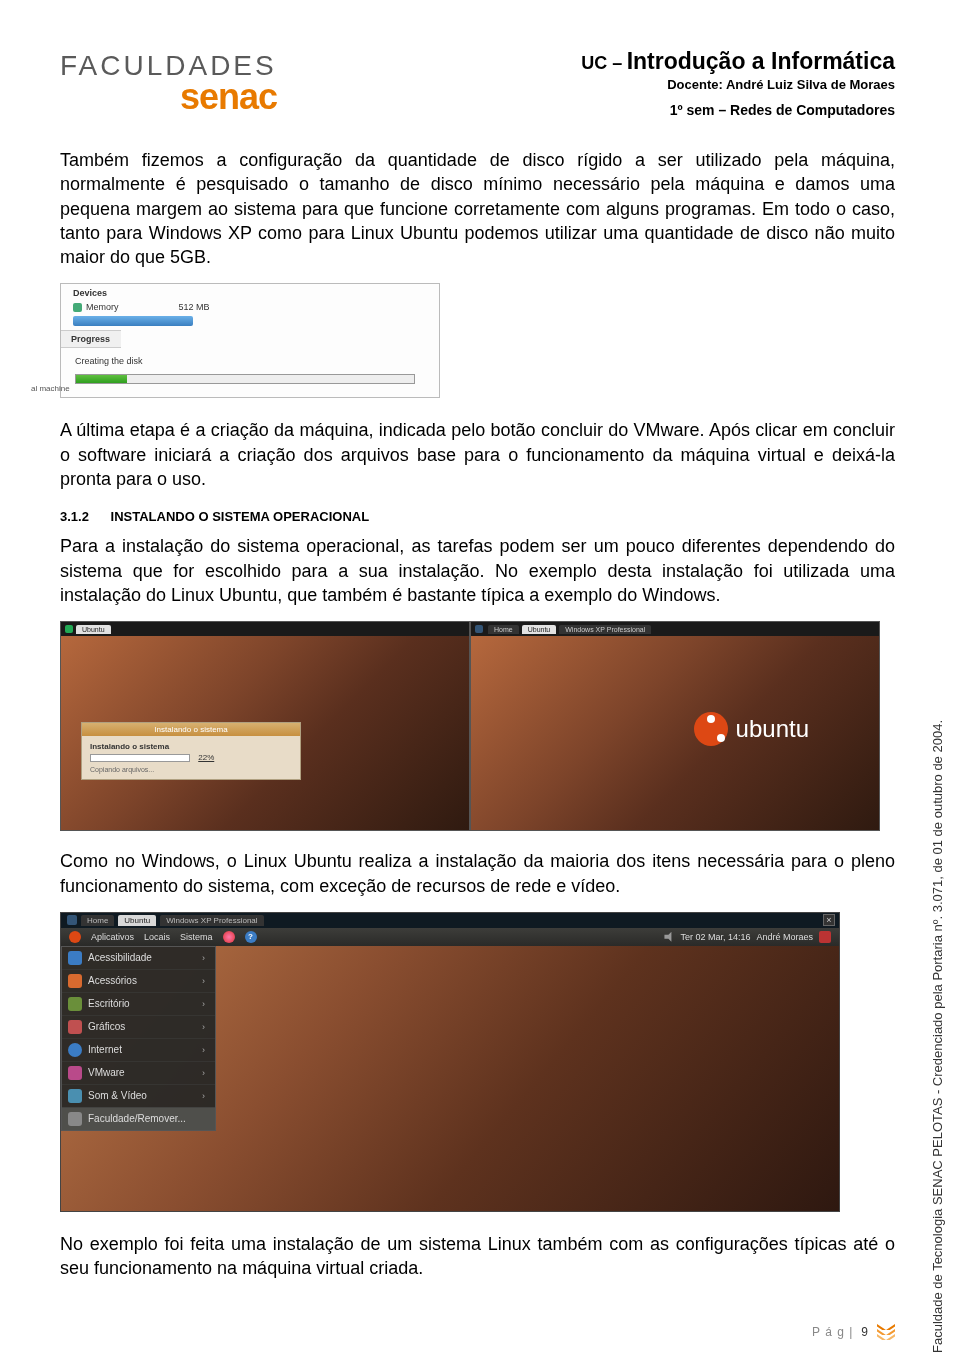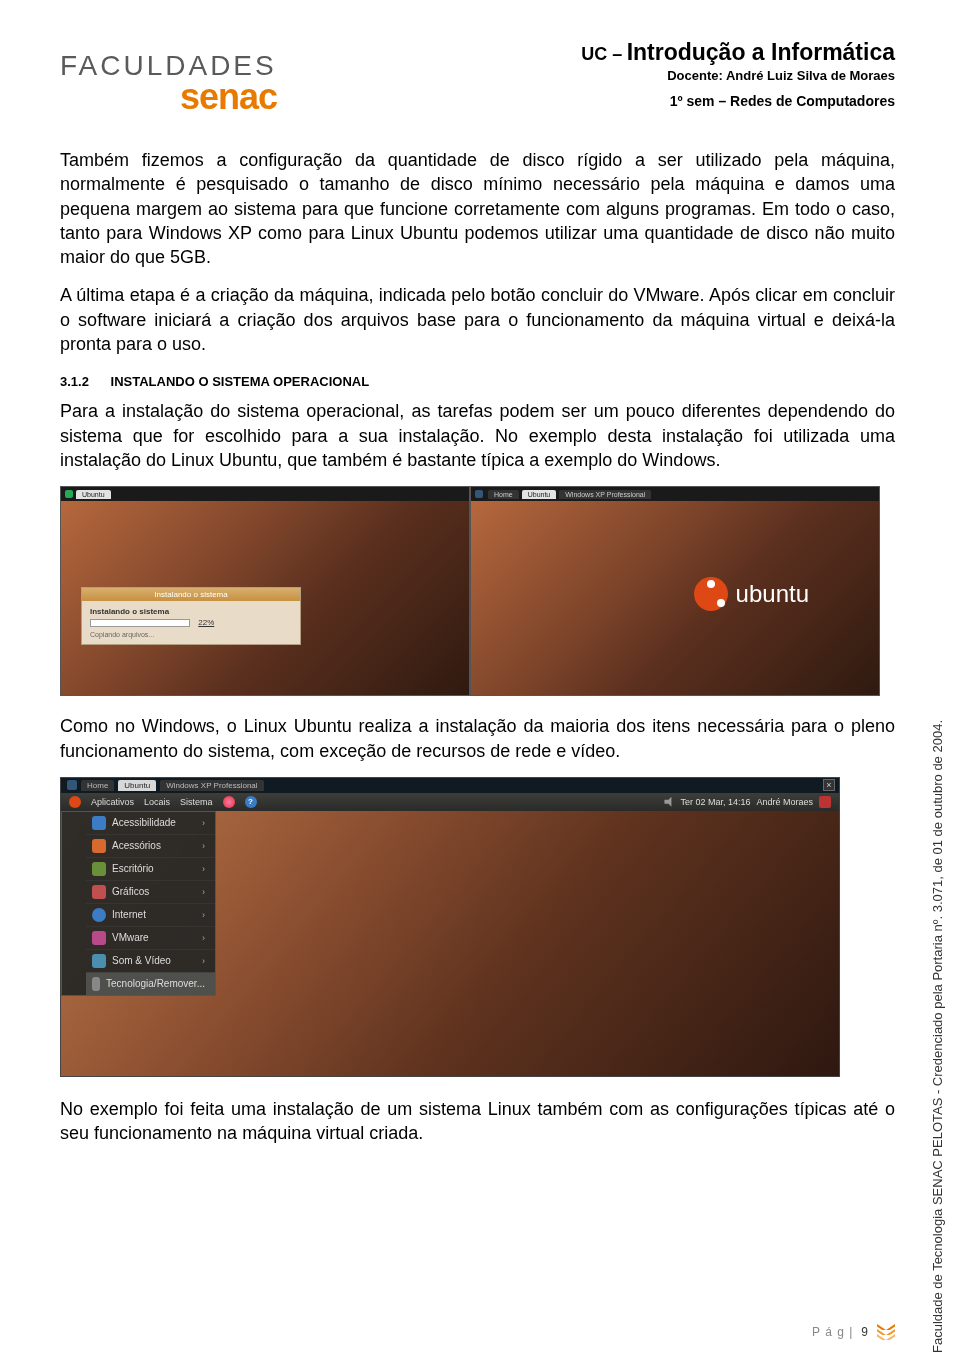--- a/index.html
+++ b/index.html
@@ -12,21 +12,21 @@
     color: #000;
   }
   .page {
     padding: 30px 65px 60px 60px;
     position: relative;
     min-height: 1369px;
   }
   .header {
     display: flex;
     justify-content: space-between;
-    align-items: center;
+    align-items: flex-end;
     margin-bottom: 30px;
   }
   .logo-block {
     display: flex;
     flex-direction: column;
     align-items: flex-start;
     padding-top: 20px;
   }
   .logo-faculdades {
     font-family: "Arial Narrow", Arial, sans-serif;
@@ -220,21 +220,20 @@
     border: 1px solid #555;
     font-size: 10px;
   }
   .panel-dropdown .dd-item {
     display: flex;
     align-items: center;
     gap: 6px;
     padding: 4px 10px 4px 6px;
     color: #ddd;
     border-top: 1px solid rgba(60,60,58,0.6);
-    margin-left: 24px;
   }
   .panel-dropdown .dd-item:first-child { border-top: none; }
   .panel-dropdown .dd-item .arrow { margin-left: auto; color: #aaa; font-size: 9px; }
   .panel-dropdown .dd-item.sel { background: #4f4f4b; }
   .dd-icon { width: 14px; height: 14px; border-radius: 3px; display:inline-block; }
   .ic-acc { background: #3b7cc4; }
   .ic-accs { background: #d86a2f; }
   .ic-esc { background: #6a8f3a; }
   .ic-graf { background: #c05050; }
   .ic-int { background: #3b7cc4; border-radius: 50%; }
@@ -295,20 +294,35 @@
         <span class="uc-line">UC –</span>
         <span class="uc-title">Introdução a Informática</span>
       </div>
       <div class="docente">Docente: André Luiz Silva de Moraes</div>
       <div class="subhead">1º sem – Redes de Computadores</div>
     </div>
   </div>
 
   <p class="body-text">Também fizemos a configuração da quantidade de disco rígido a ser utilizado pela máquina, normalmente é pesquisado o tamanho de disco mínimo necessário pela máquina e damos uma pequena margem ao sistema para que funcione corretamente com alguns programas. Em todo o caso, tanto para Windows XP como para Linux Ubuntu podemos utilizar uma quantidade de disco não muito maior do que 5GB.</p>
 
+  <div class="fig1">
+    <div class="label-devices">Devices</div>
+    <div class="row">
+      <span class="mem-icon"></span>
+      <span>Memory</span>
+      <span style="margin-left:60px;">512 MB</span>
+    </div>
+    <div class="blueline"></div>
+    <div class="progress-tab">Progress</div>
+    <div class="creating">Creating the disk</div>
+    <div class="pbar-outer">
+      <div class="pbar-inner"></div>
+    </div>
+    <div class="almachine">al machine</div>
+  </div>
 
   <p class="body-text">A última etapa é a criação da máquina, indicada pelo botão concluir do VMware. Após clicar em concluir o software iniciará a criação dos arquivos base para o funcionamento da máquina virtual e deixá-la pronta para o uso.</p>
 
   <div class="section-num">
     <span class="num">3.1.2</span>
     <span>INSTALANDO O SISTEMA OPERACIONAL</span>
   </div>
 
   <p class="body-text">Para a instalação do sistema operacional, as tarefas podem ser um pouco diferentes dependendo do sistema que for escolhido para a sua instalação. No exemplo desta instalação foi utilizada uma instalação do Linux Ubuntu, que também é bastante típica a exemplo do Windows.</p>
 
@@ -399,21 +413,21 @@
           <span>VMware</span>
           <span class="arrow">›</span>
         </div>
       <div class="dd-item">
           <span class="dd-icon ic-som"></span>
           <span>Som &amp; Vídeo</span>
           <span class="arrow">›</span>
         </div>
       <div class="dd-item sel">
           <span class="dd-icon ic-add"></span>
-          <span>Tecnologia/Remover...</span>
+          <span>Faculdade/Remover...</span>
         </div>
     </div>
   </div>
 
   <p class="body-text">No exemplo foi feita uma instalação de um sistema Linux também com as configurações típicas até o seu funcionamento na máquina virtual criada.</p>
 
   <div class="side-text">Faculdade de Tecnologia SENAC PELOTAS - Credenciado pela Portaria nº. 3.071, de 01 de outubro de 2004.</div>
 
   <div class="footer">
     <span>P á g |</span>

